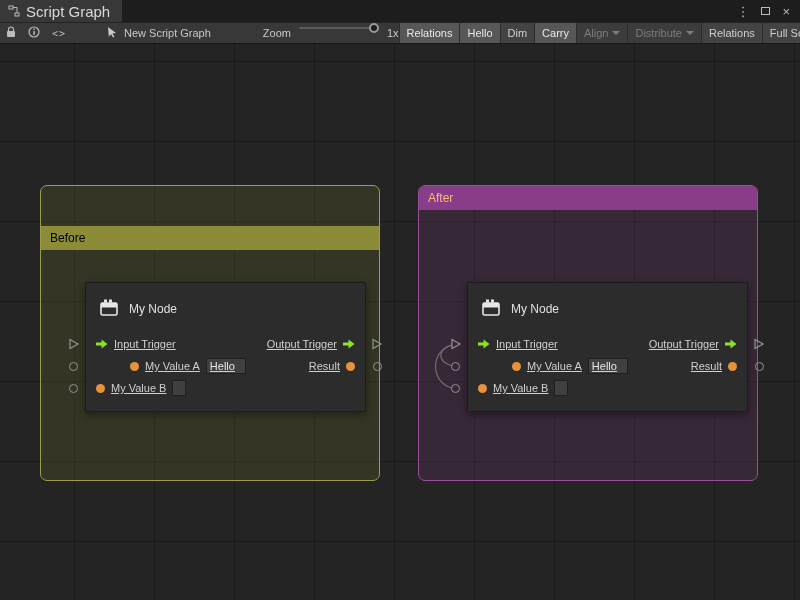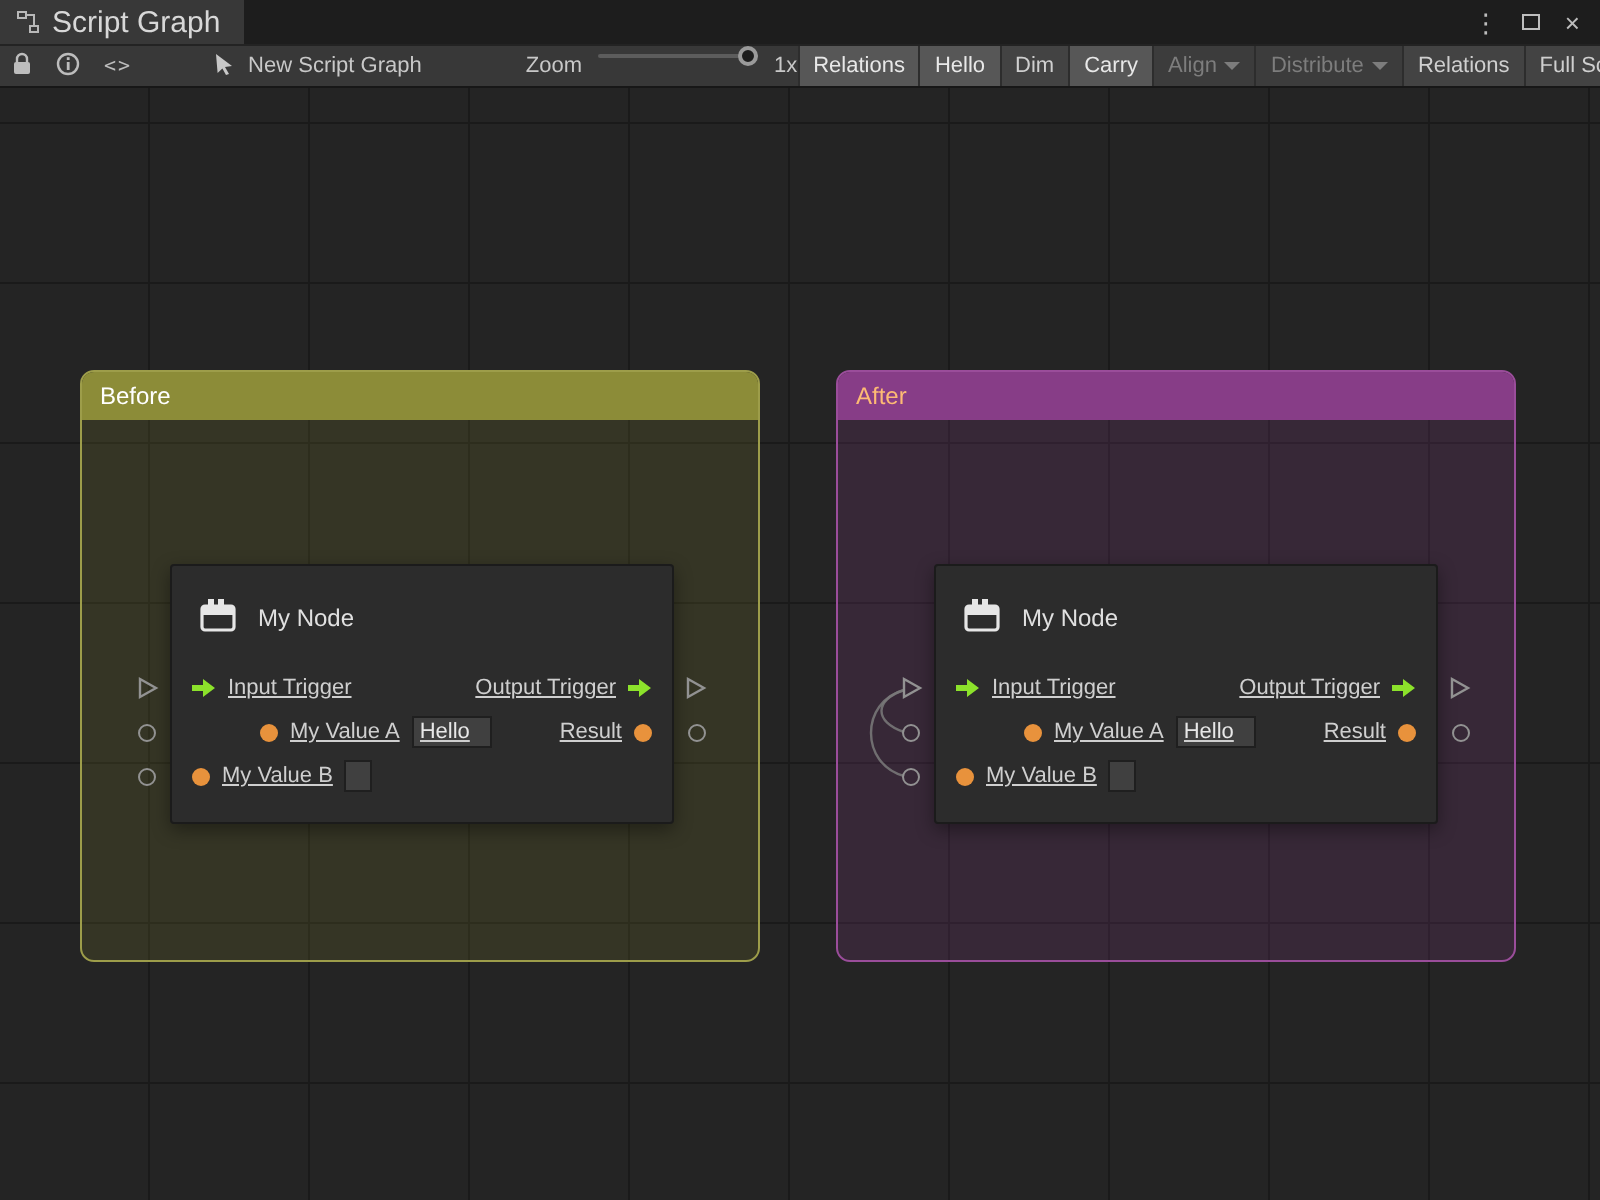--- a/index.html
+++ b/index.html
@@ -39,26 +39,26 @@
   .canvas { position:absolute; top:44px; left:0; width:800px; height:556px;
             background-color:#242424;
             background-image: linear-gradient(#1a1a1a 1px, transparent 1px),
                               linear-gradient(90deg, #1a1a1a 1px, transparent 1px);
             background-size:80px 80px; background-position:-6px 17px; }
 
   
   .group { position:absolute; width:340px; height:296px; border-radius:7px; border:1px solid; overflow:hidden; }
   .group-header { height:24px; display:flex; align-items:center; padding:0 9px; font-size:12px; }
   .group-before { left:40px; top:141px; border-color:#9d9d4a; background:rgba(125,125,45,0.20); }
-  .group-before .group-header { background:#8c8c38; color:#ffffff; }
+  .group-before .group-header { background:#8c8c38; color:#000000;margin-top:40px; }
   .group-after { left:418px; top:141px; border-color:#9a4d9a; background:rgba(135,60,135,0.20); }
   .group-after .group-header { background:#873d87; color:#fdba74; }
 
   
-  .node { position:absolute; width:252px; height:130px; background:#2c2c2c; border:1px solid #1b1b1b;
+  .node { position:absolute; width:281px; height:130px; background:#2c2c2c; border:1px solid #1b1b1b;
           border-radius:2px; box-shadow:0 3px 9px rgba(0,0,0,0.38); font-size:11px; color:#cfcfcf; }
   .node-before { left:85px; top:238px; }
   .node-after { left:467px; top:238px; }
   .node-header { position:absolute; top:12px; left:12px; right:12px; height:28px;
                  display:flex; align-items:center; gap:9px; font-size:12px; color:#e0e0e0; }
   .nrow { position:absolute; left:0; right:0; height:22px; display:flex; align-items:center; padding:0 10px; gap:6px;text-decoration:underline; }
   .r1 { top:50px; } .r2 { top:72px;padding-left:44px; } .r3 { top:94px; }
   .nright { margin-left:auto; display:flex; align-items:center; gap:6px; }
   .value-dot { width:9px; height:9px; border-radius:50%; background:#e8923c; flex:0 0 auto; }
   .trigger-arrow svg { display:block; }

